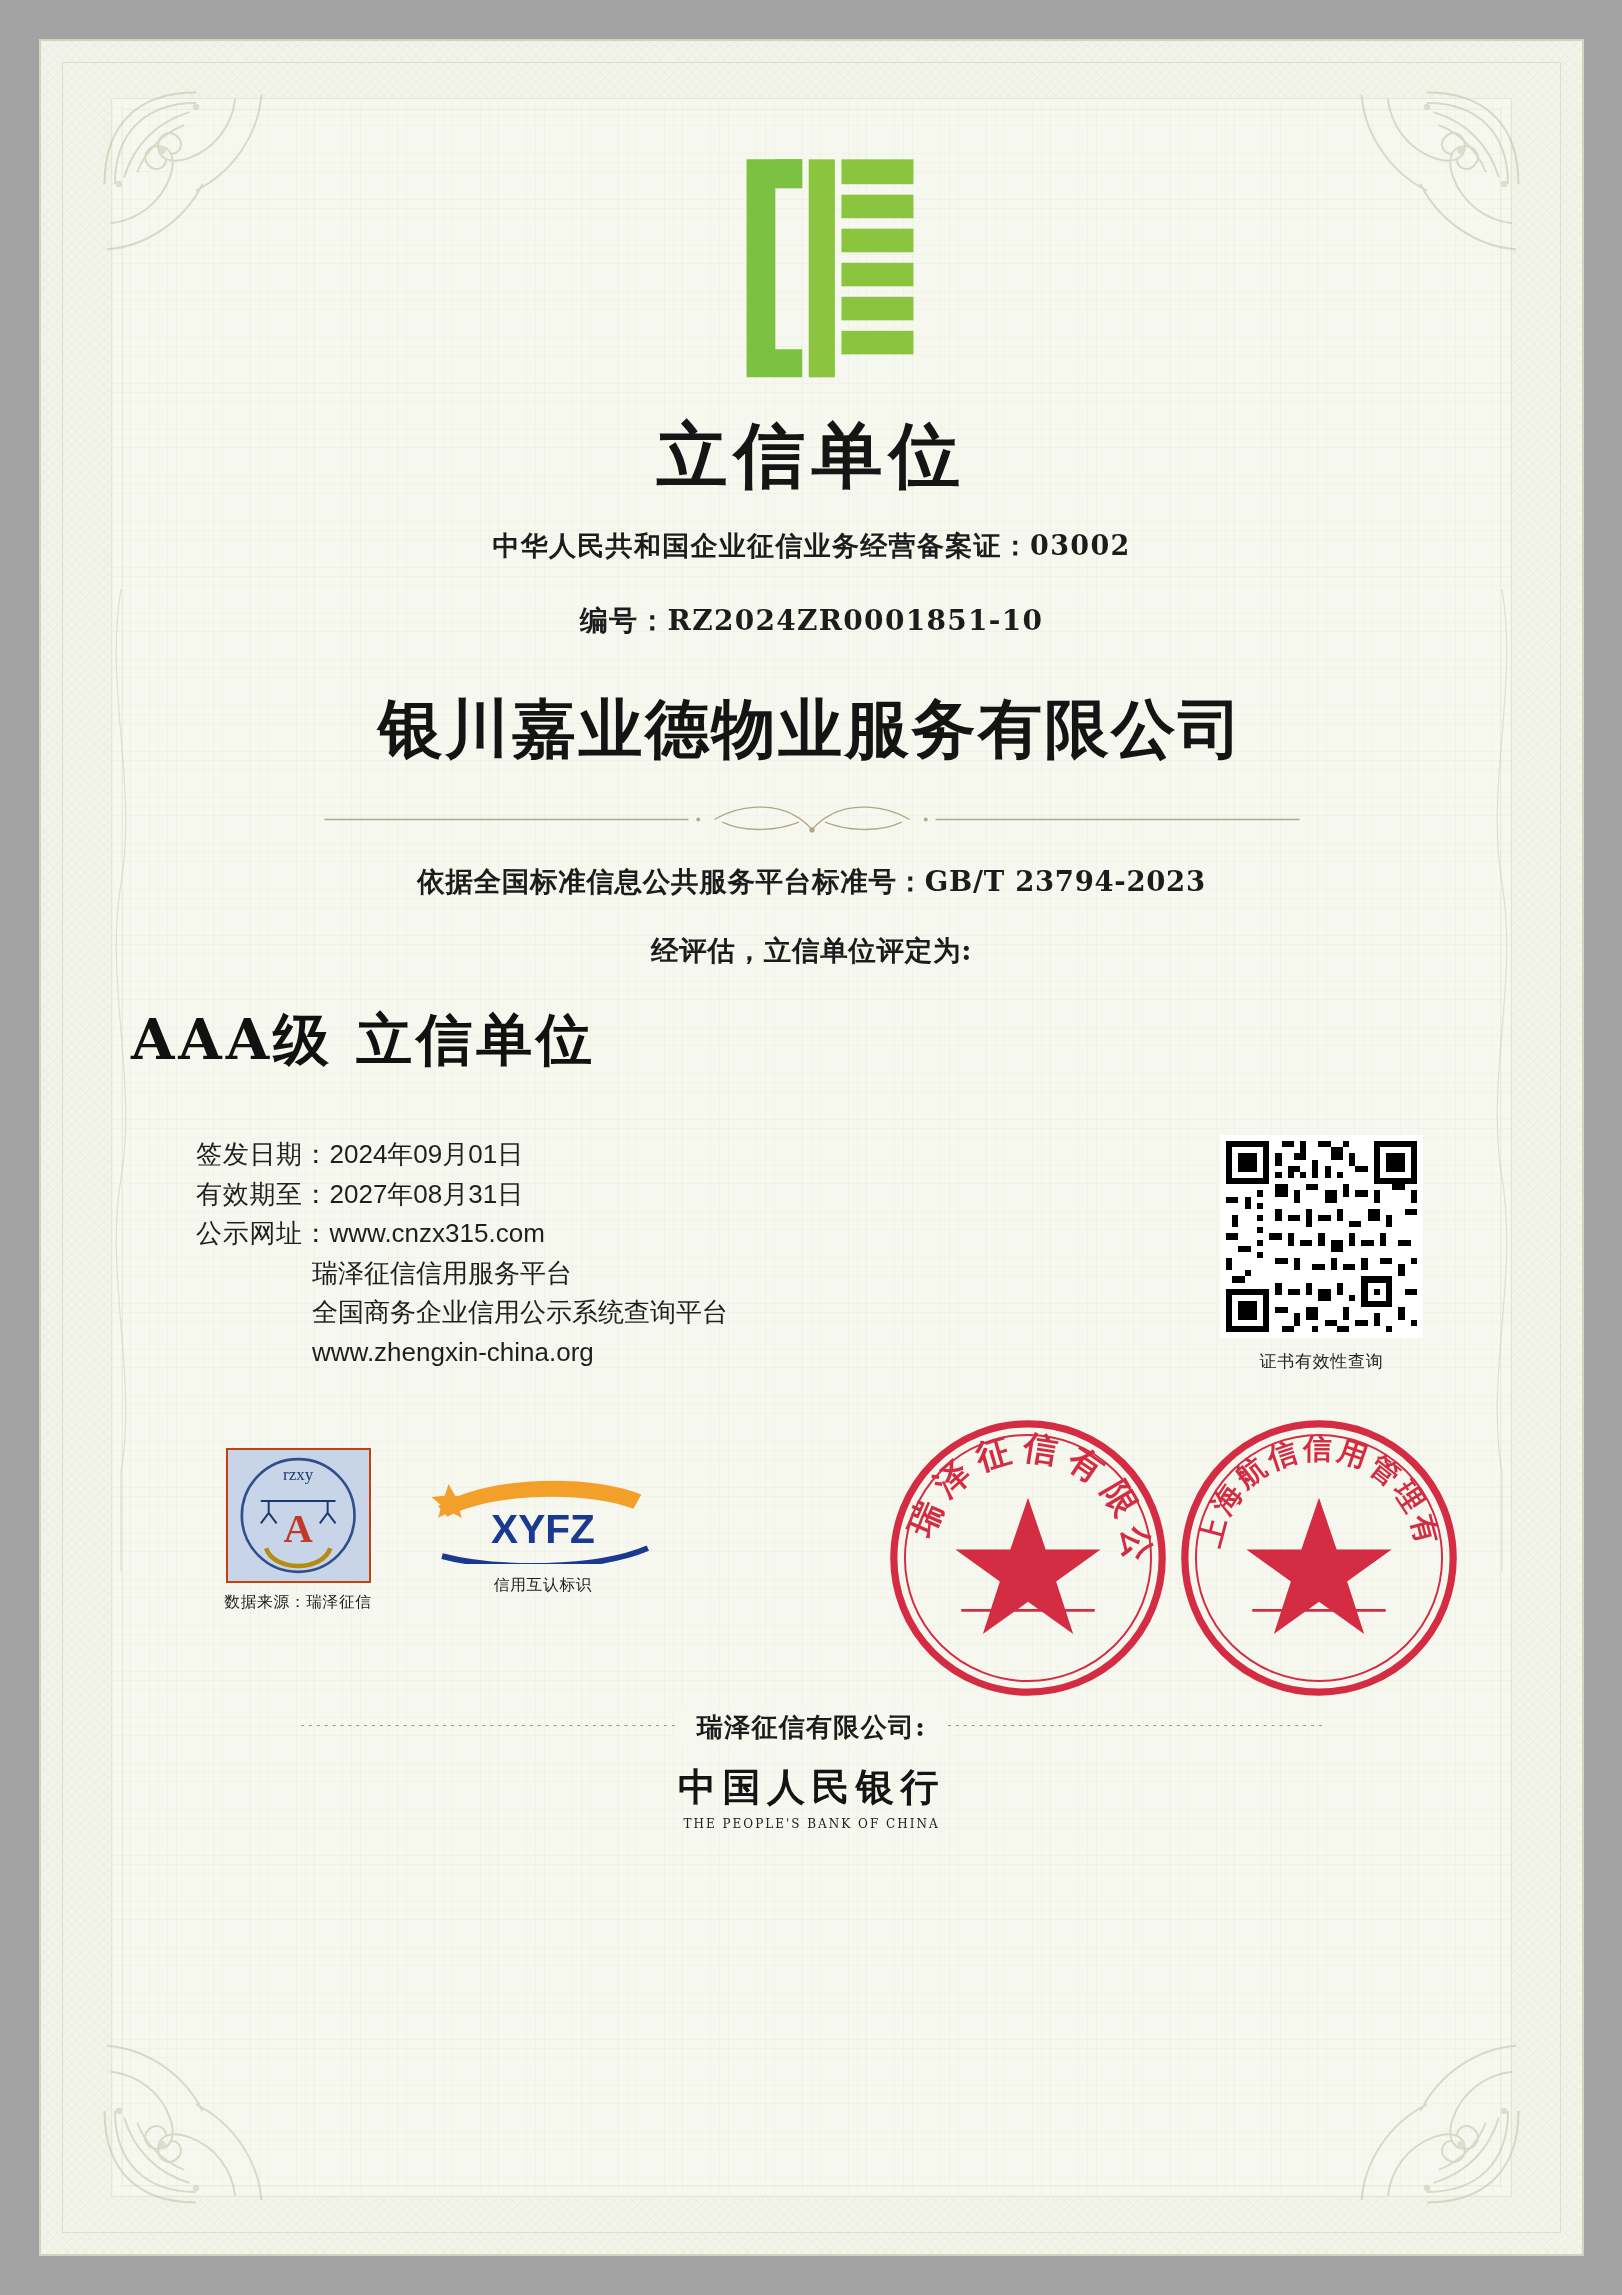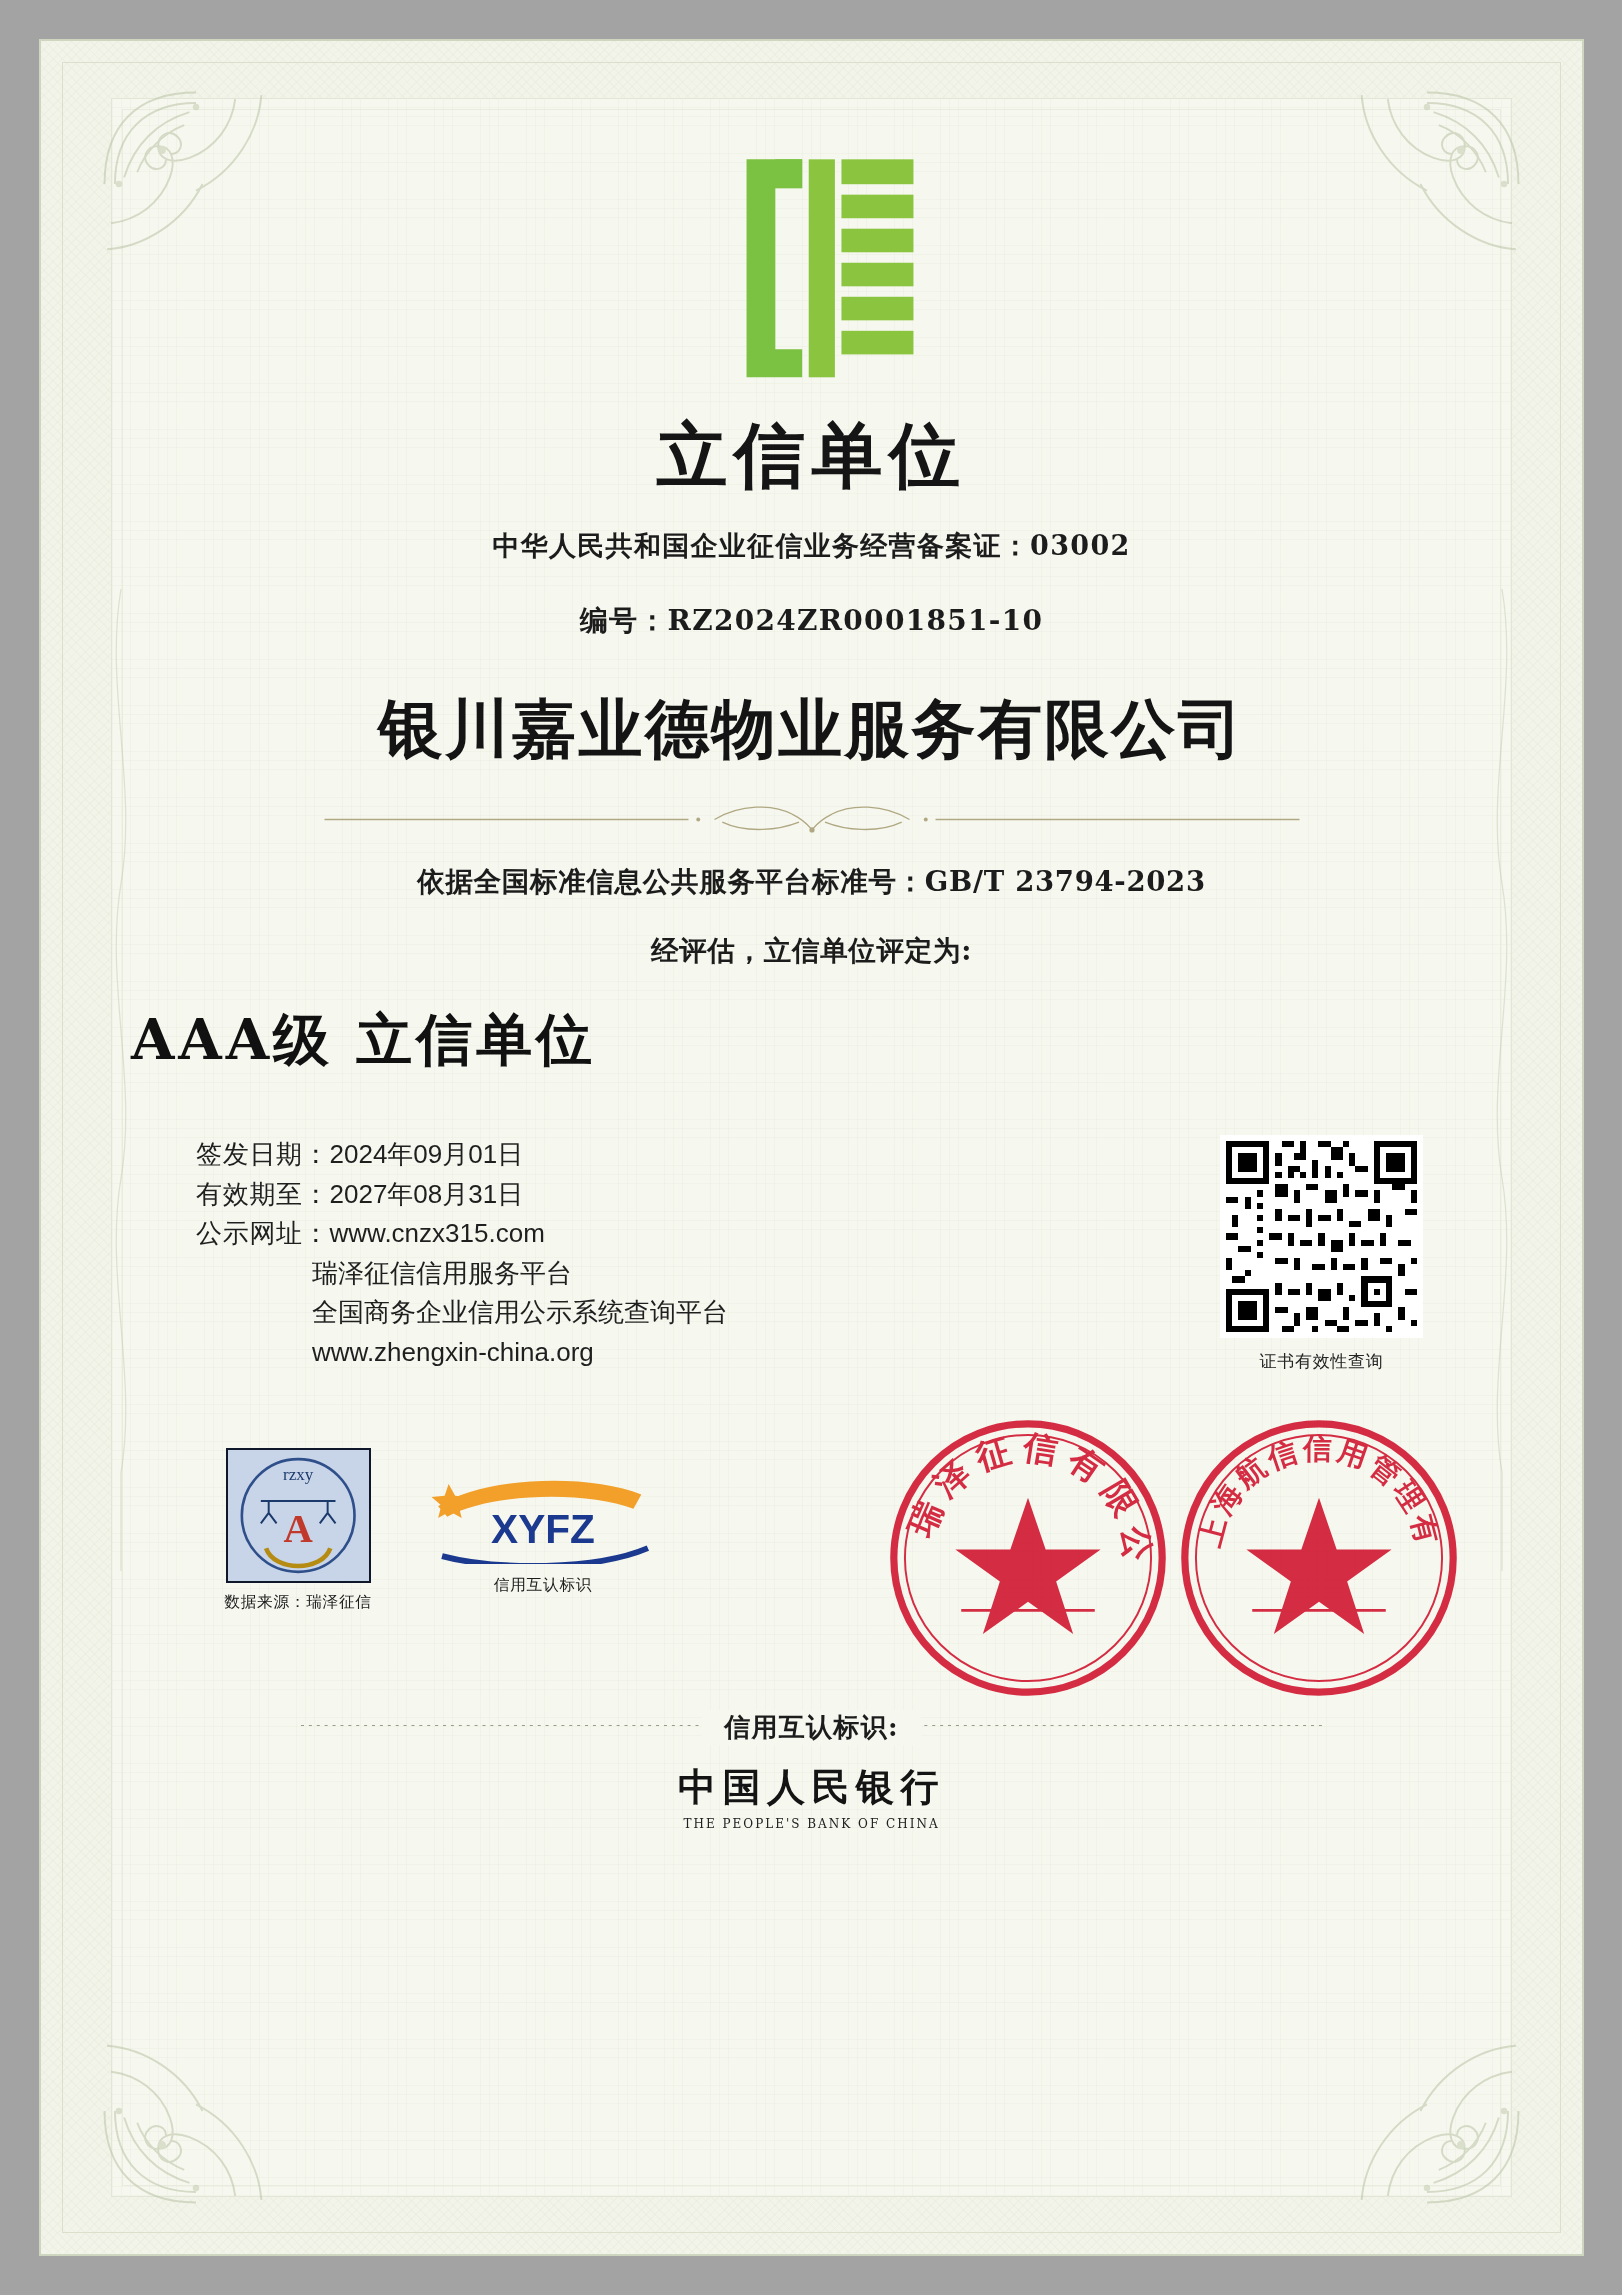--- a/index.html
+++ b/index.html
@@ -210,21 +210,21 @@
     left: 85px;
     top: 34px;
     text-align: center;
     width: 164px;
   }
   .rzxy-box {
     width: 141px;
     height: 131px;
     margin: 0 auto;
     background: #c8d4e8;
-    border: 2px solid #0f172a;
+    border: 2px solid #c2410c;
     position: relative;
   }
   .badge-caption {
     margin-top: 9.2px;
     font-size: 15.7px;
     color: #1d1d1d;
     letter-spacing: 0.7px;
   }
 
   .badge-xyfz {
@@ -620,20 +620,20 @@
             </text>
             <path d="M220 128 L247 207 L331 207 L263 256 L289 336 L220 287 L151 336 L177 256 L109 207 L193 207 Z" fill="#d0112b"></path>
             <path d="M118 300 H322" stroke="#d0112b" stroke-width="4"></path>
           </g>
         </svg>
       </div>
     </div>
 
     <div class="footer">
       <div class="footer-dots"></div>
-      <div class="footer-label">信用互认标识:</div>
+      <div class="footer-label">瑞泽征信有限公司:</div>
       <div class="bank-cn">中国人民银行</div>
       <div class="bank-en">THE PEOPLE'S BANK OF CHINA</div>
     </div>
 
   </div>
 </div>
 
 
 </body></html>

